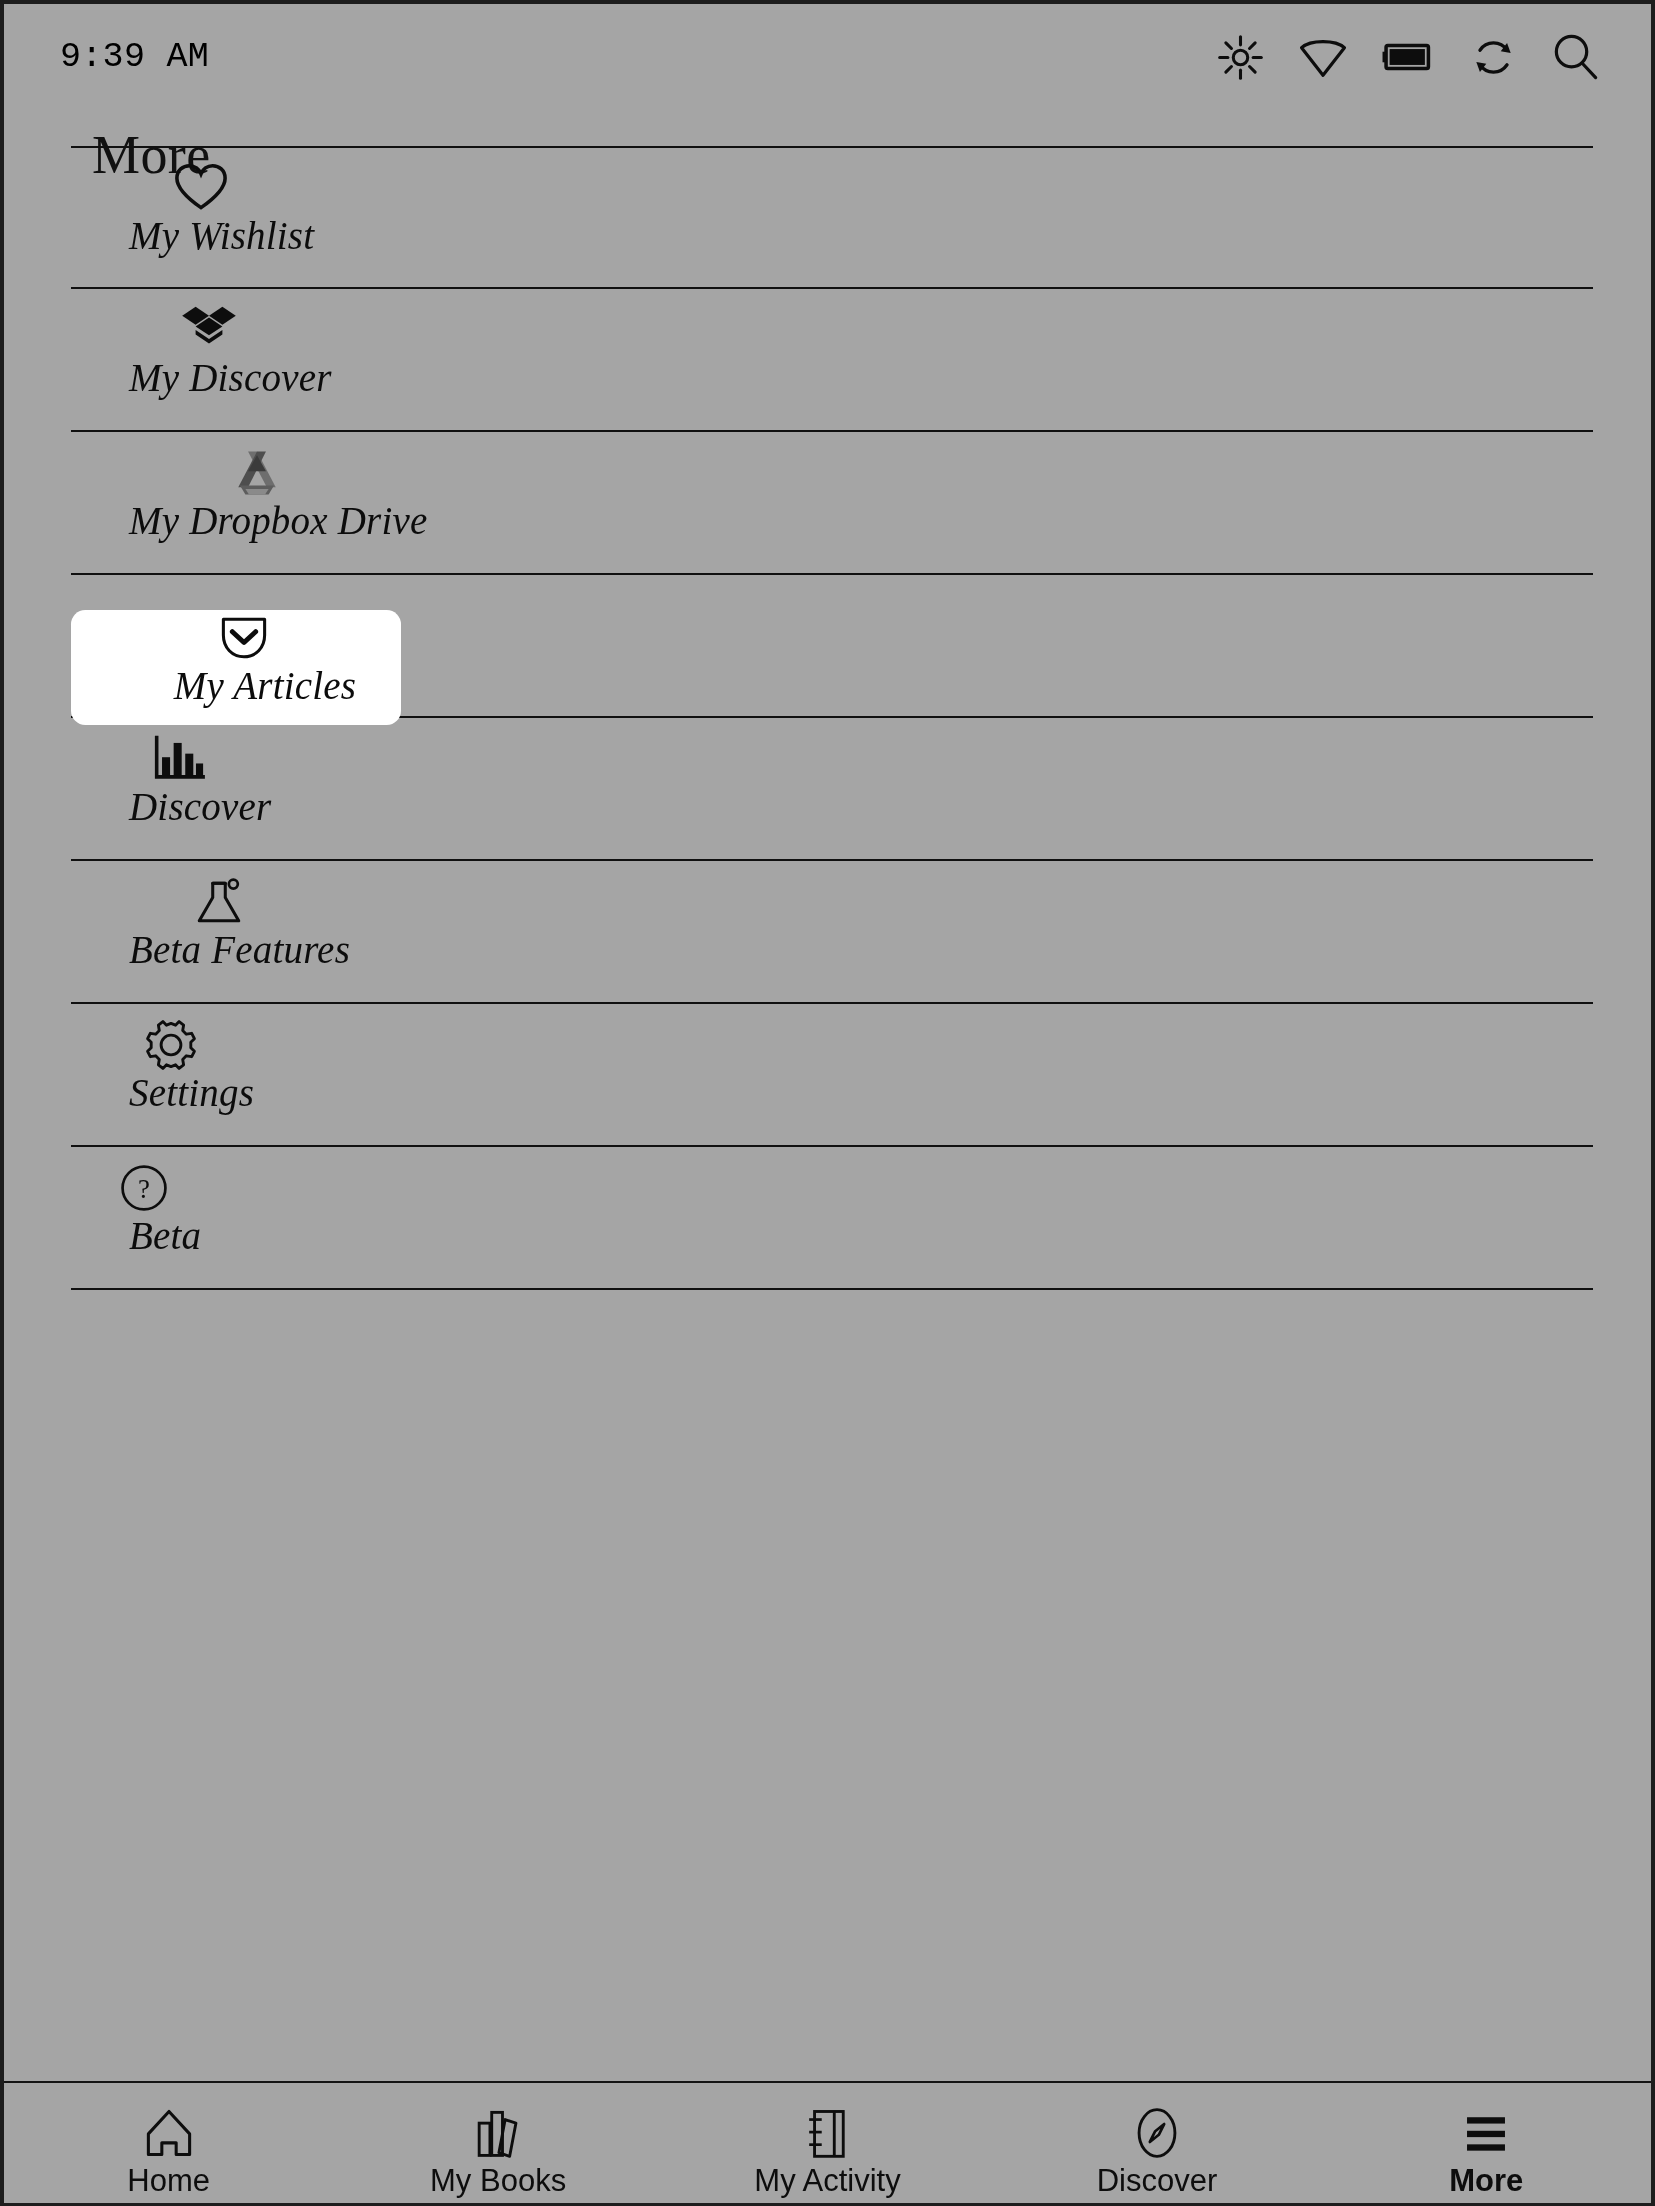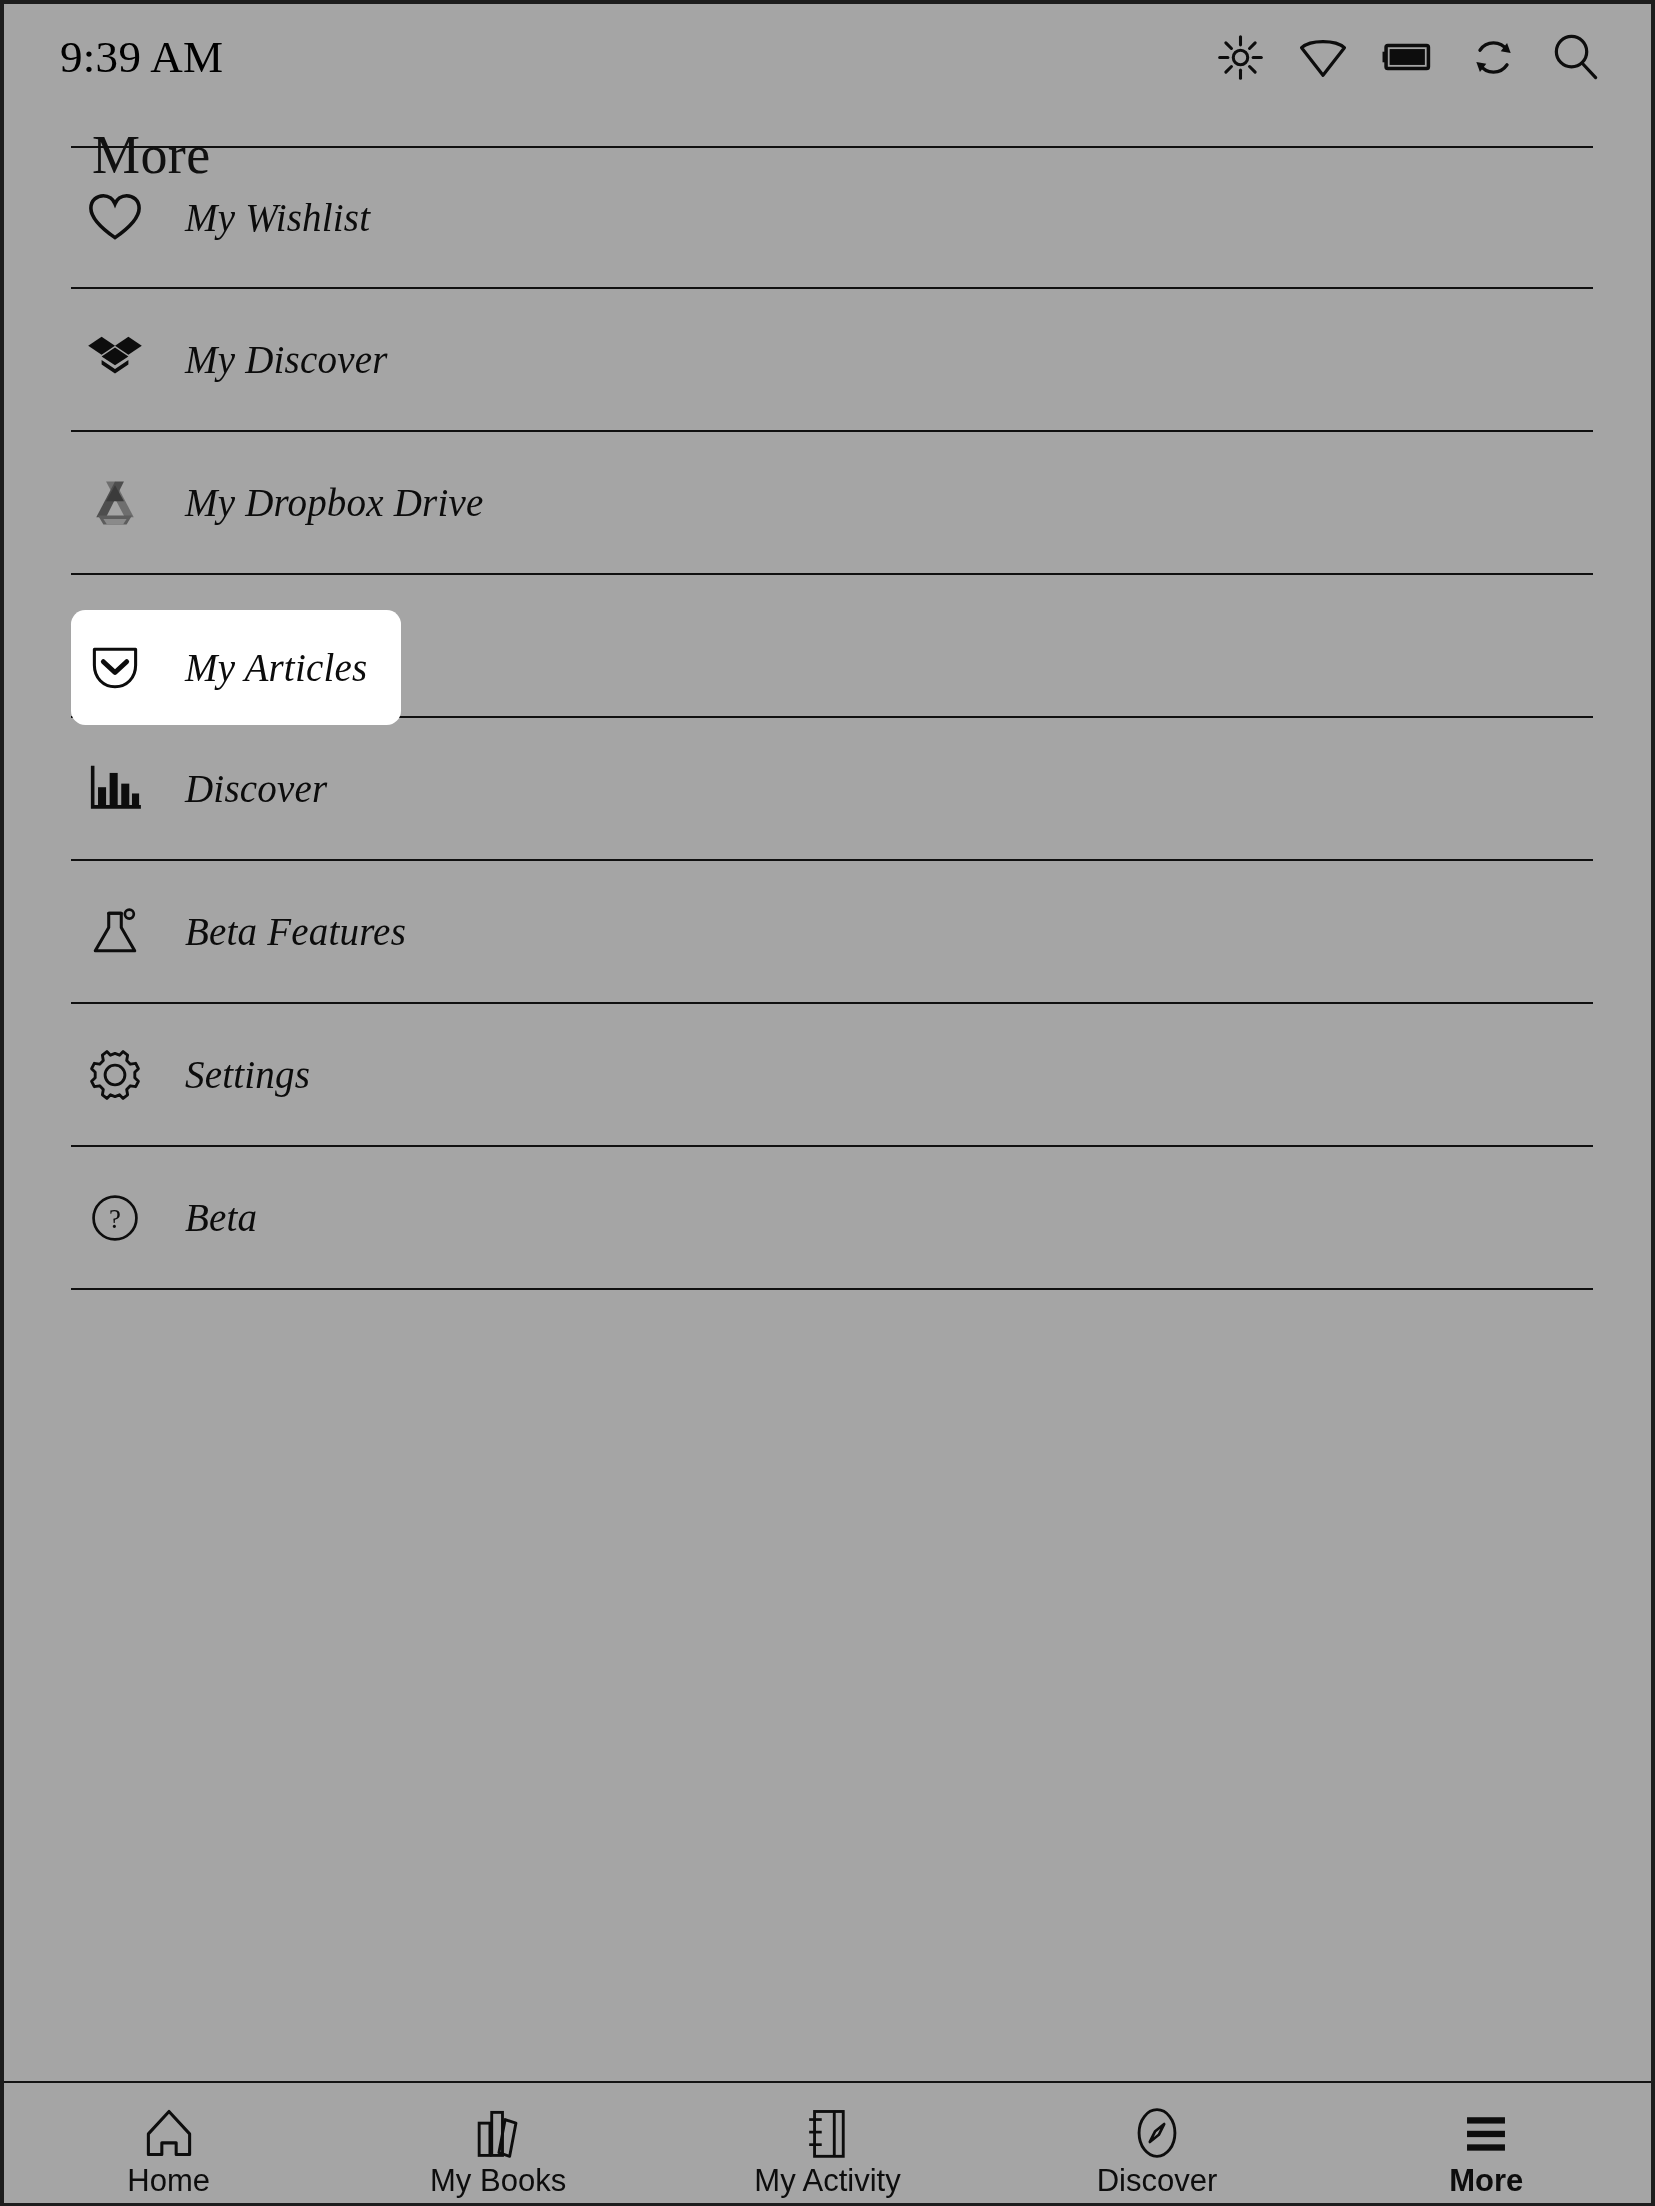--- a/index.html
+++ b/index.html
@@ -26,22 +26,22 @@
     left: 0;
     right: 0;
     height: 106px;
     display: flex;
     align-items: center;
     justify-content: space-between;
     padding: 0 50px 0 56px;
     box-sizing: border-box;
   }
   #clock {
-    font-family: Liberation Serif, serif;
-    font-size: 45px;
+    font-family: Liberation Mono, monospace;
+    font-size: 35px;
     color: #000;
     letter-spacing: 0.3px;
     line-height: 1;
   }
   #status-icons {
     display: flex;
     align-items: center;
     gap: 34px;
   }
   #status-icons .sicon {
@@ -80,20 +80,21 @@
 
   .row-inner {
     position: relative;
     display: flex;
     align-items: center;
     height: 115px;
     box-sizing: border-box;
     border-radius: 14.3px;
     padding-left: 16px;
     z-index: 2;
+    flex-direction: column;
   }
   .menu-row.selected .row-inner {
     background: #ffffff;
     width: 330px;
     padding-left: 16px;
     margin-top: 44px;
   }
 
   .row-icon {
     width: 56px;

